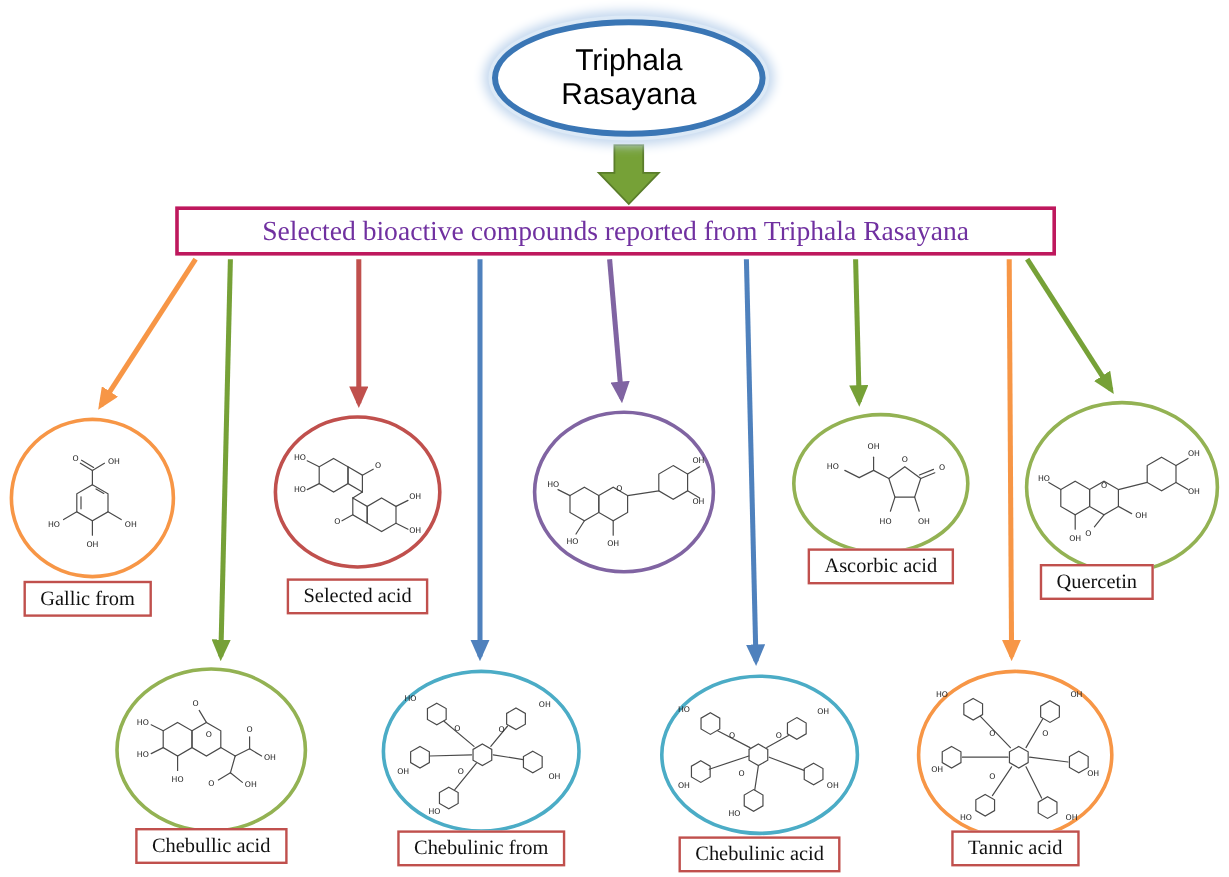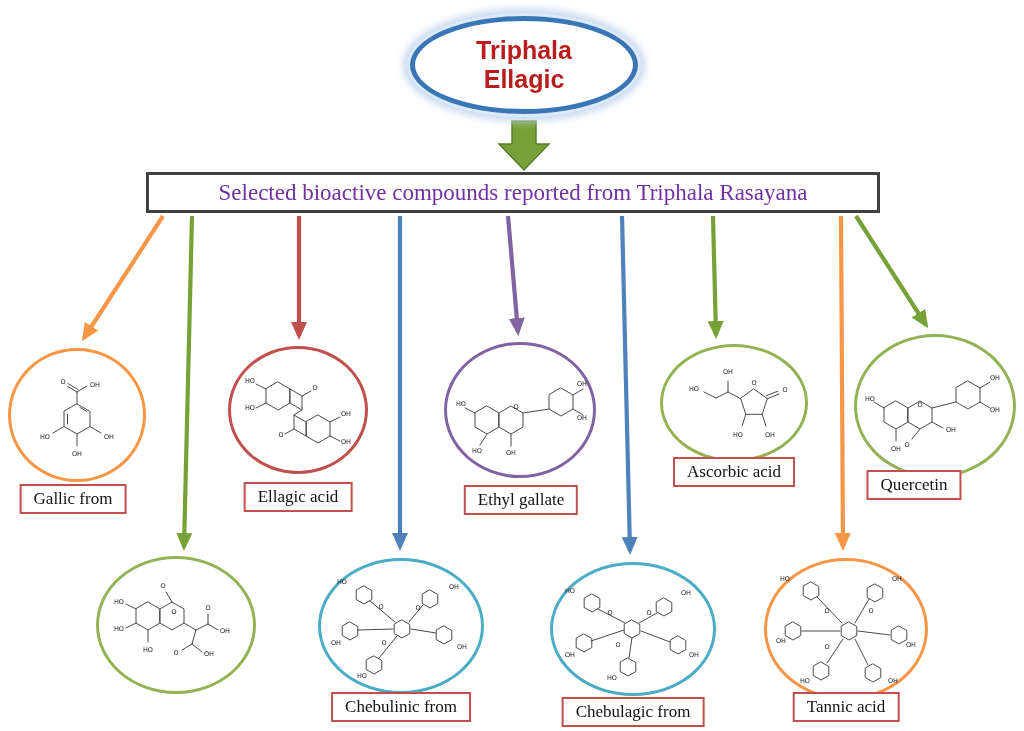--- a/index.html
+++ b/index.html
@@ -1,21 +1,21 @@
 <!DOCTYPE html>
 <html><head>
 <meta charset="utf-8">
 <style>
   *{box-sizing:border-box}
   body{margin:0;background:#fff}
   .canvas{position:relative;width:1024px;height:731px;background:#fff;overflow:hidden;font-family:"Liberation Serif",serif}
   .arrows{position:absolute;left:0;top:0}
   .title-oval{position:absolute;left:410px;top:16px;width:228px;height:98px;border:5px solid #3A76B5;border-radius:50%;background:#fff;display:flex;align-items:center;justify-content:center;box-shadow:0 0 0 3px #dce9f6,0 0 9px 7px #c3d7ee}
-  .title-text{font-family:"Liberation Sans",sans-serif;font-weight:bold;font-size:25px;line-height:1.18;color:#b91c1c;text-align:center}
-  .header-box{position:absolute;left:146px;top:172px;width:734px;height:41px;border:3px solid #404040;background:#fff;display:flex;align-items:center;justify-content:center}
+  .title-text{font-family:"Liberation Sans",sans-serif;font-weight:normal;font-size:25px;line-height:1.18;color:#000000;text-align:center}
+  .header-box{position:absolute;left:146px;top:172px;width:734px;height:41px;border:3px solid #be185d;background:#fff;display:flex;align-items:center;justify-content:center}
   .header-box span{font-size:23px;color:#7030A0}
   .oval{position:absolute;border:3px solid;border-radius:50%;background:#fff;display:flex;align-items:center;justify-content:center}
   .bc-orange{border-color:#F79646}
   .bc-red{border-color:#C0504D}
   .bc-purple{border-color:#8064A2}
   .bc-green{border-color:#93B253}
   .bc-teal{border-color:#4BACC6}
   .tag{position:absolute;transform:translateX(-50%);background:#fff;border:2px solid #C0504D;padding:3px 12px;font-size:17px;color:#111;white-space:nowrap;font-family:"Liberation Serif",serif}
   .mol line,.mol polygon,.mol polyline{stroke:#4a4a4a;stroke-width:1;fill:none;stroke-linecap:round}
   .mol text{fill:#222;font-family:"DejaVu Sans",sans-serif;font-size:6.5px;text-anchor:middle;stroke:none}
@@ -51,21 +51,21 @@
     <line x1="508" y1="216" x2="518" y2="332" stroke="#8064A2" stroke-width="4.2" marker-end="url(#mP)"></line>
     <line x1="622" y1="216" x2="630" y2="551" stroke="#4F81BD" stroke-width="4.2" marker-end="url(#mB)"></line>
     <line x1="713" y1="216" x2="716" y2="335" stroke="#76A137" stroke-width="4.2" marker-end="url(#mG)"></line>
     <line x1="856" y1="216" x2="926" y2="325" stroke="#76A137" stroke-width="4.2" marker-end="url(#mG)"></line>
     <line x1="841" y1="216" x2="843" y2="547" stroke="#F79646" stroke-width="4.2" marker-end="url(#mO)"></line>
   </svg>
 
   <div class="title-oval">
     <div class="title-text">
       <span>Triphala</span><br>
-      <span>Ellagic</span>
+      <span>Rasayana</span>
     </div>
   </div>
 
   <div class="header-box">
     <span>Selected bioactive compounds reported from Triphala Rasayana</span>
   </div>
 
   <div class="oval bc-orange" style="left:8px;top:348px;width:138px;height:134px">
     <svg class="mol" width="112" height="110" viewBox="0 0 110 110">
       <polygon points="55,44 68,51.5 68,66.5 55,74 42,66.5 42,51.5"></polygon>
@@ -101,42 +101,41 @@
       <line x1="92" y1="64" x2="102" y2="59"></line>
       <line x1="92" y1="78" x2="102" y2="83"></line>
       <text x="12" y="25">HO</text>
       <text x="12" y="52">HO</text>
       <text x="77" y="32">O</text>
       <text x="43" y="79">O</text>
       <text x="108" y="58">OH</text>
       <text x="108" y="86">OH</text>
     </svg>
   </div>
-  <div class="tag" style="left:298px;top:482px">Ellagic acid</div>
+  <div class="tag" style="left:298px;top:482px">Selected acid</div>
 
   <div class="oval bc-purple" style="left:444px;top:342px;width:152px;height:136px">
     <svg class="mol" width="135" height="105" viewBox="0 0 135 105">
       <polygon points="34,48 46,55 46,69 34,76 22,69 22,55"></polygon>
       <polygon points="46,55 58,48 70,55 70,69 58,76 46,69"></polygon>
       <polygon points="108,30 120,37 120,51 108,58 96,51 96,37"></polygon>
       <line x1="70" y1="55" x2="96" y2="51"></line>
       <line x1="22" y1="55" x2="12" y2="50"></line>
       <line x1="58" y1="76" x2="58" y2="88"></line>
       <line x1="120" y1="37" x2="130" y2="31"></line>
       <line x1="120" y1="51" x2="130" y2="57"></line>
       <line x1="34" y1="76" x2="27" y2="87"></line>
       <text x="8" y="48">HO</text>
       <text x="63" y="51">O</text>
       <text x="58" y="97">OH</text>
       <text x="129" y="28">OH</text>
       <text x="129" y="62">OH</text>
       <text x="24" y="95">HO</text>
     </svg>
   </div>
-  <div class="tag" style="left:521px;top:485px">Ethyl gallate</div>
 
   <div class="oval bc-green" style="left:660px;top:344px;width:148px;height:118px">
     <svg class="mol" width="125" height="85" viewBox="0 0 125 85">
       <polygon points="82,28 95.3,37.7 90.2,53.3 73.8,53.3 68.7,37.7"></polygon>
       <line x1="95.3" y1="37.7" x2="107" y2="33"></line>
       <line x1="94.2" y1="34.8" x2="105.9" y2="30.1"></line>
       <line x1="73.8" y1="53.3" x2="70" y2="65"></line>
       <line x1="90.2" y1="53.3" x2="94" y2="65"></line>
       <line x1="68.7" y1="37.7" x2="56" y2="31"></line>
       <line x1="56" y1="31" x2="44" y2="37"></line>
@@ -194,20 +193,21 @@
       <text x="13" y="36">HO</text>
       <text x="13" y="63">HO</text>
       <text x="68" y="46">O</text>
       <text x="102" y="42">O</text>
       <text x="119" y="65">OH</text>
       <text x="70" y="87">O</text>
       <text x="103" y="88">OH</text>
       <text x="42" y="84">HO</text>
     </svg>
   </div>
+  <div class="tag" style="left:176px;top:690px">Chebullic acid</div>
 
   <div class="oval bc-teal" style="left:318px;top:558px;width:166px;height:136px">
     <svg class="mol" width="150" height="115" viewBox="0 0 150 115">
       <polygon points="0,-9 7.8,-4.5 7.8,4.5 0,9 -7.8,4.5 -7.8,-4.5" transform="translate(38,26)"></polygon>
       <polygon points="0,-9 7.8,-4.5 7.8,4.5 0,9 -7.8,4.5 -7.8,-4.5" transform="translate(24,62)"></polygon>
       <polygon points="0,-9 7.8,-4.5 7.8,4.5 0,9 -7.8,4.5 -7.8,-4.5" transform="translate(48,96)"></polygon>
       <polygon points="0,-9 7.8,-4.5 7.8,4.5 0,9 -7.8,4.5 -7.8,-4.5" transform="translate(104,30)"></polygon>
       <polygon points="0,-9 7.8,-4.5 7.8,4.5 0,9 -7.8,4.5 -7.8,-4.5" transform="translate(118,66)"></polygon>
       <polygon points="0,-9 7.8,-4.5 7.8,4.5 0,9 -7.8,4.5 -7.8,-4.5" transform="translate(76,60)"></polygon>
       <line x1="44" y1="32" x2="69" y2="53"></line>
@@ -243,21 +243,21 @@
       <text x="12" y="20">HO</text>
       <text x="12" y="84">OH</text>
       <text x="52" y="42">O</text>
       <text x="60" y="74">O</text>
       <text x="91" y="42">O</text>
       <text x="128" y="22">OH</text>
       <text x="136" y="84">OH</text>
       <text x="54" y="107">HO</text>
     </svg>
   </div>
-  <div class="tag" style="left:633px;top:697px">Chebulagic from</div>
+  <div class="tag" style="left:633px;top:697px">Chebulinic acid</div>
 
   <div class="oval bc-orange" style="left:764px;top:558px;width:164px;height:142px">
     <svg class="mol" width="150" height="120" viewBox="0 0 150 120">
       <polygon points="0,-9 7.8,-4.5 7.8,4.5 0,9 -7.8,4.5 -7.8,-4.5" transform="translate(40,22)"></polygon>
       <polygon points="0,-9 7.8,-4.5 7.8,4.5 0,9 -7.8,4.5 -7.8,-4.5" transform="translate(22,62)"></polygon>
       <polygon points="0,-9 7.8,-4.5 7.8,4.5 0,9 -7.8,4.5 -7.8,-4.5" transform="translate(50,102)"></polygon>
       <polygon points="0,-9 7.8,-4.5 7.8,4.5 0,9 -7.8,4.5 -7.8,-4.5" transform="translate(104,24)"></polygon>
       <polygon points="0,-9 7.8,-4.5 7.8,4.5 0,9 -7.8,4.5 -7.8,-4.5" transform="translate(128,66)"></polygon>
       <polygon points="0,-9 7.8,-4.5 7.8,4.5 0,9 -7.8,4.5 -7.8,-4.5" transform="translate(102,104)"></polygon>
       <polygon points="0,-9 7.8,-4.5 7.8,4.5 0,9 -7.8,4.5 -7.8,-4.5" transform="translate(78,62)"></polygon>

